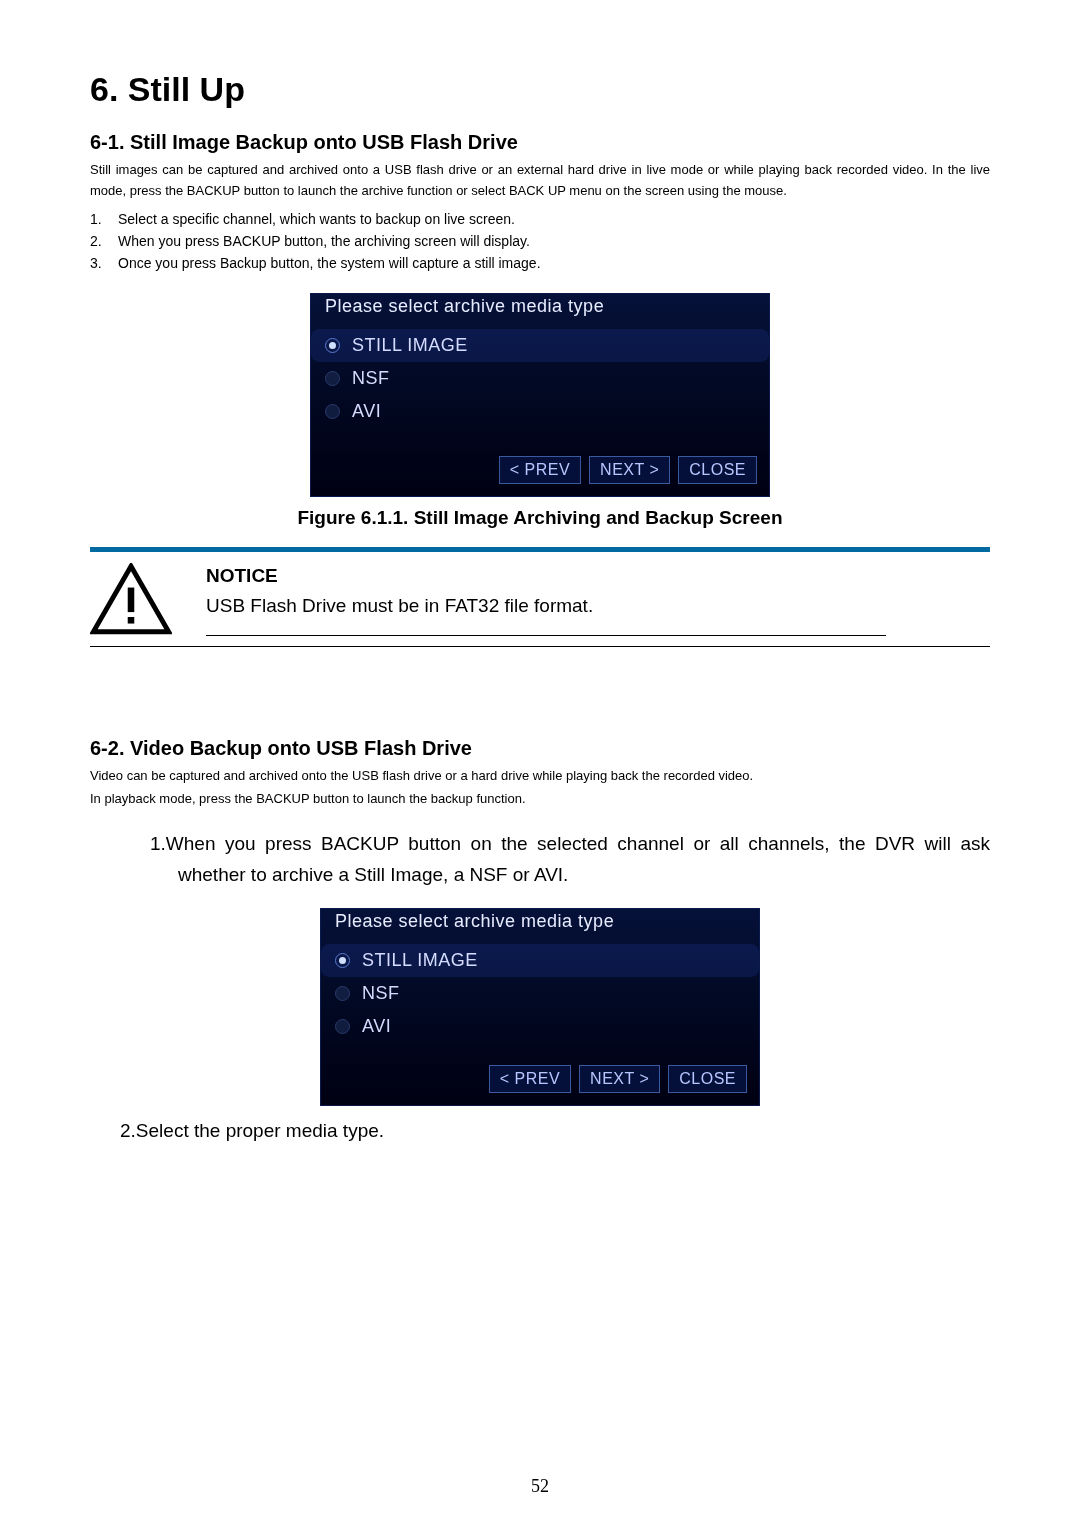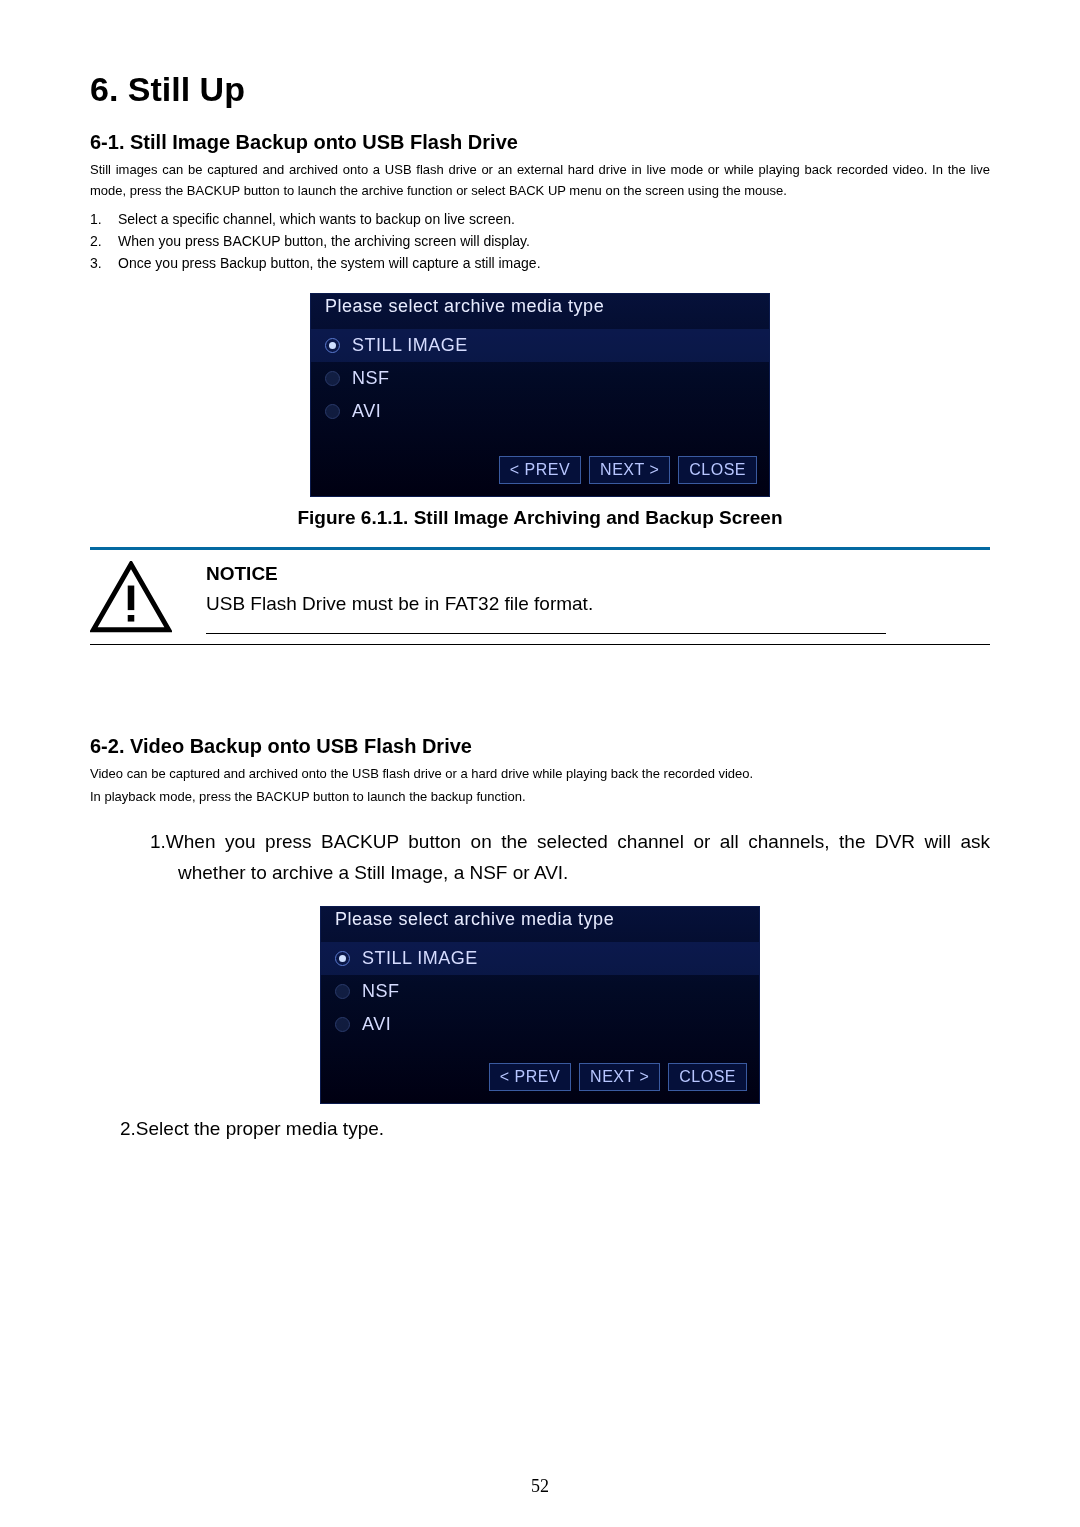--- a/index.html
+++ b/index.html
@@ -66,21 +66,21 @@
   .dialog .title {
     padding: 2px 14px 12px 14px;
     color: #e8ecff;
   }
   .dialog .opt {
     display: flex;
     align-items: center;
     padding: 6px 14px;
     gap: 12px;
   }
-  .dialog .opt.selected { background: rgba(30,60,160,0.25); }
+  .dialog .opt.selected { background: rgba(30,60,160,0.25); border-radius: 8px; }
   .radio {
     width: 15px; height: 15px; border-radius: 50%;
     border: 1.5px solid #5a7ad0;
     display: inline-flex; align-items: center; justify-content: center;
     flex: 0 0 15px;
   }
   .radio.sel::after {
     content: ""; width: 7px; height: 7px; border-radius: 50%;
     background: #cfe0ff;
   }
@@ -98,21 +98,21 @@
     padding: 4px 10px;
     font-size: 16px;
   }
   .figcap {
     text-align: center;
     font-weight: bold;
     font-size: 19px;
     margin: 10px 0 18px 0;
   }
   .notice {
-    border-top: 3px solid #0369a1;
+    border-top: 5px solid #0369a1;
     border-bottom: 1px solid #000;
     display: flex;
     align-items: center;
     gap: 34px;
     padding: 10px 0 10px 0;
     margin-bottom: 90px;
   }
   .notice .warn-icon { width: 82px; height: 72px; flex: 0 0 82px; }
   .notice .txt { font-size: 19px; line-height: 1.5; }
   .notice .txt .hd { font-weight: bold; display: block; margin-bottom: 2px; }

